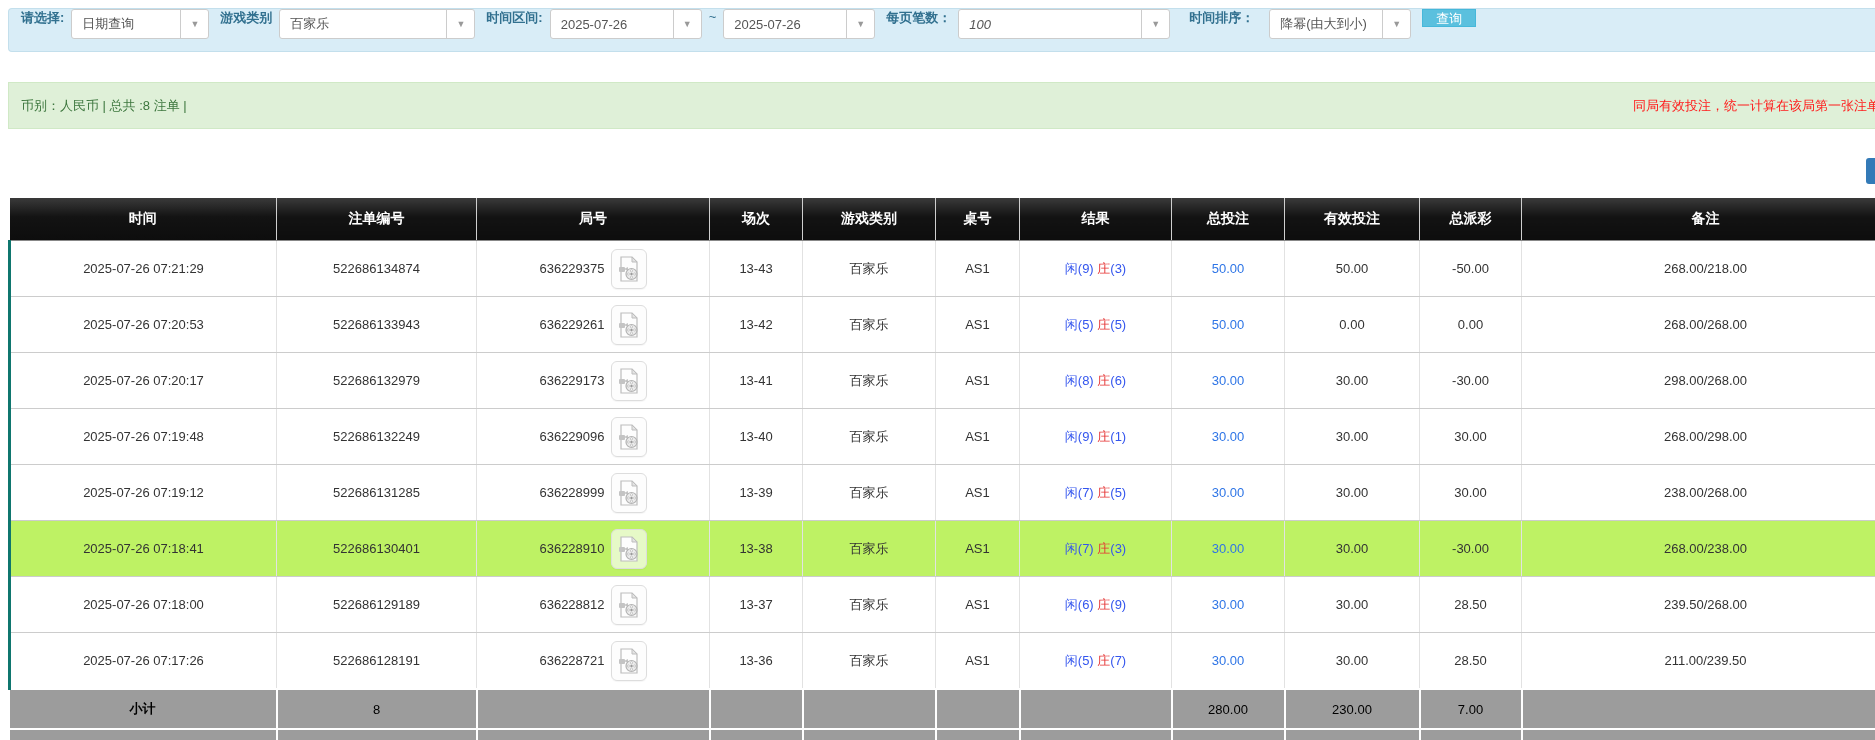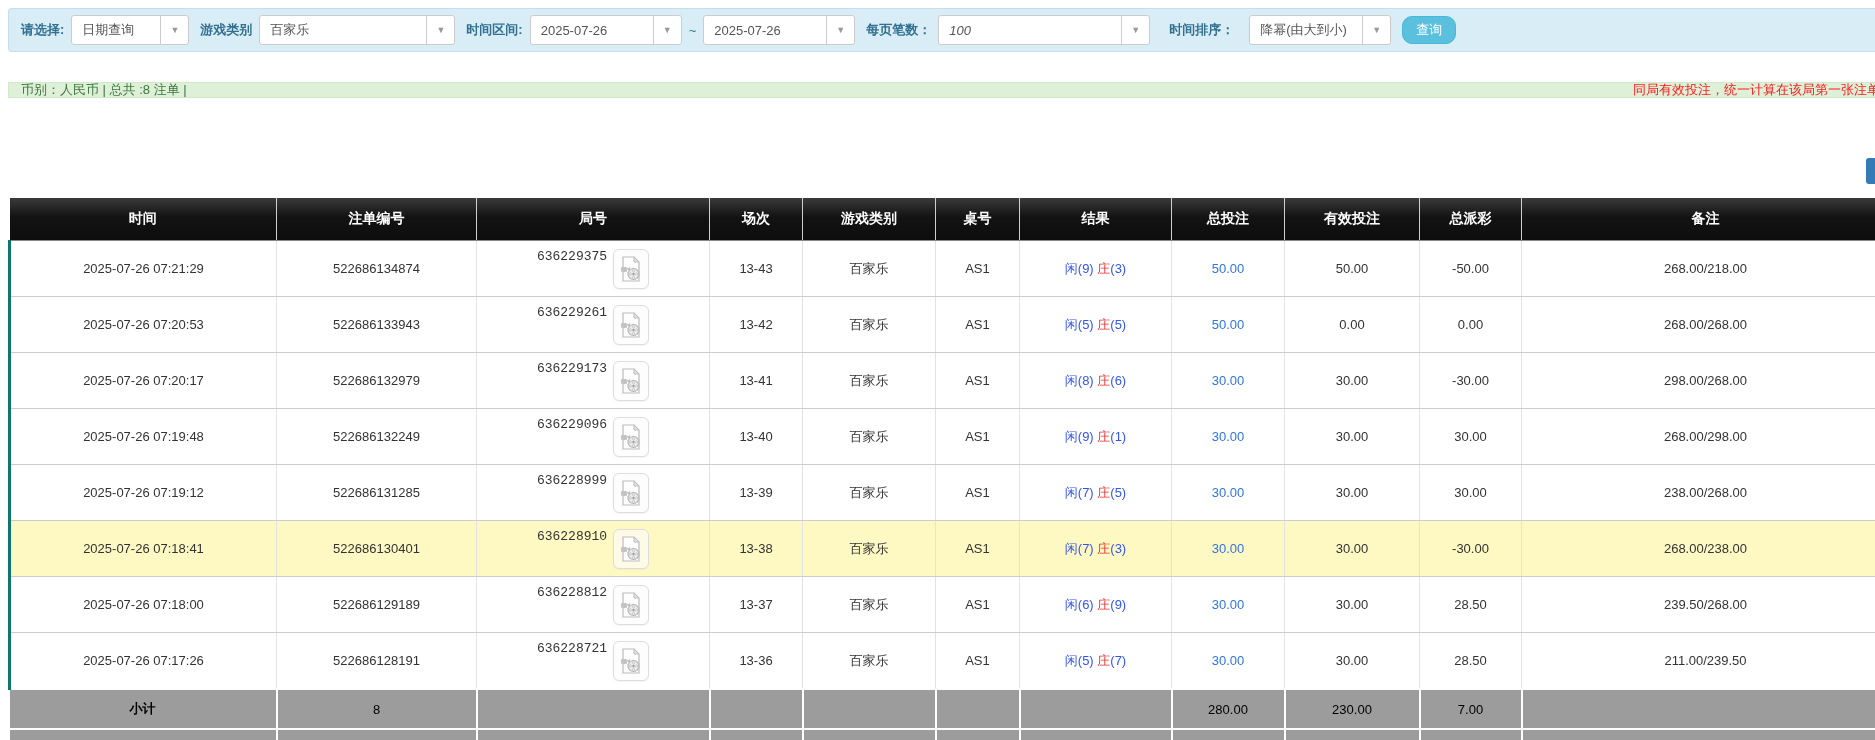--- a/index.html
+++ b/index.html
@@ -5,41 +5,41 @@
   html,body{margin:0;padding:0;}
   body{
     width:1875px;height:740px;overflow:hidden;background:#fff;
     font-family:"Liberation Sans","DejaVu Sans",sans-serif;
     position:relative;font-size:13px;color:#333;
   }
   
   .toolbar{
     position:absolute;top:8px;left:8px;right:0;height:44px;
     background:#d9edf7;border:1px solid #c3dfec;border-right:none;
-    border-radius:4px 0 0 4px;display:flex;align-items:center;
+    border-radius:4px 0 0 4px;display:flex;align-items:flex-start;
     padding-left:12px;box-sizing:border-box;gap:7px;white-space:nowrap;
   }
   .tb-label{color:#31708f;font-weight:bold;font-size:13px;}
   .sel{
     background:#fff;border:1px solid #ccc;border-radius:3px;height:30px;
     display:inline-flex;align-items:center;box-sizing:border-box;cursor:pointer;
   }
   .sel .txt{padding:0 10px;flex:1;font-size:13px;color:#555;text-align:left;}
   .sel .arr{
     width:27px;align-self:stretch;border-left:1px solid #ccc;
     display:flex;align-items:center;justify-content:center;
     color:#999;font-size:9px;
   }
   .btn-query{
-    background:#5bc0de;border:1px solid #46b8da;color:#fff;border-radius:10px;
-    height:28px;padding:0 13px;font-size:13px;cursor:pointer;margin-left:4px;
+    background:#5bc0de;border:1px solid #46b8da;color:#fff;border-radius:0;
+    height:18px;padding:0 13px;font-size:13px;cursor:pointer;margin-left:4px;
   }
   
   .summary{
-    position:absolute;top:82px;left:8px;right:0;height:16px;
+    position:absolute;top:82px;left:8px;right:0;height:47px;
     background:#dff0d8;border:1px solid #d0e9c6;border-right:none;
     display:flex;align-items:center;box-sizing:border-box;
     padding-left:12px;overflow:hidden;
   }
   .summary .cur{color:#3c763d;font-size:13px;}
   .summary .notice{
     position:absolute;right:-18px;color:#ff1a1a;font-size:13px;white-space:nowrap;
   }
   
   .export-partial{
@@ -53,45 +53,45 @@
     background:linear-gradient(180deg,#3a3a3a 0%,#131313 45%,#0d0d0d 100%);
     color:#fff;font-size:14px;font-weight:bold;height:40px;
     border-right:1px solid #cfcfcf;border-bottom:1px solid #888;
   }
   tbody.rows td{
     height:53px;text-align:center;font-size:13px;color:#333;
     border-right:1px solid #e2e2e2;border-bottom:1px solid #ccc;
     background:#fff;overflow:hidden;
   }
   tbody.rows td:first-child{border-left:3px solid #0f766e;}
-  tr.hl td{background:#fef9c3;}
+  tr.hl td{background:#bef264;}
   .bet-link{color:#2e75e6;cursor:pointer;}
   .neg{color:#ee0000;}
   .res-player{color:#3355ee;}
   .res-banker{color:#e53333;}
   .res-num{color:#3355ee;}
-  .round-cell{display:inline-flex;align-items:flex-start;gap:6px;justify-content:center;font-family:Liberation Mono, monospace;}
+  .round-cell{display:inline-flex;align-items:center;gap:6px;justify-content:center;}
   .icon-btn{
     width:34px;height:38px;border:1px solid #ddd;border-radius:6px;
     background:rgba(252,252,252,0.65);display:inline-flex;align-items:center;
     justify-content:center;cursor:pointer;vertical-align:middle;
     box-shadow:0 1px 1px rgba(0,0,0,0.04);
   }
   tbody.totals td{
     height:36px;text-align:center;background:#9c9c9c;color:#000000;font-size:13px;
     border-right:2px solid #fff;border-top:2px solid #fff;
   }
   tbody.totals td.lbl{font-weight:bold;}
 </style>
 </head>
 <body>
 
 <div class="toolbar">
   <span class="tb-label">请选择:</span>
-  <div class="sel" style="width:118px;">
+  <div class="sel" style="width:138px;">
     <span class="txt">日期查询</span>
     <span class="arr">▼</span>
   </div>
   <span class="tb-label" style="margin-left:4px;">游戏类别</span>
   <div class="sel" style="width:196px;">
     <span class="txt">百家乐</span>
     <span class="arr">▼</span>
   </div>
   <span class="tb-label" style="margin-left:4px;">时间区间:</span>
   <div class="sel" style="width:152px;">

